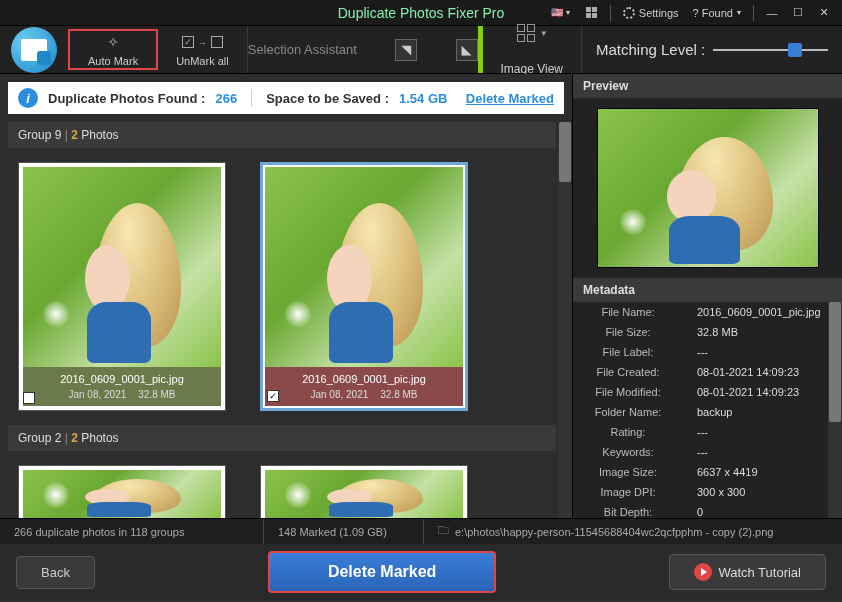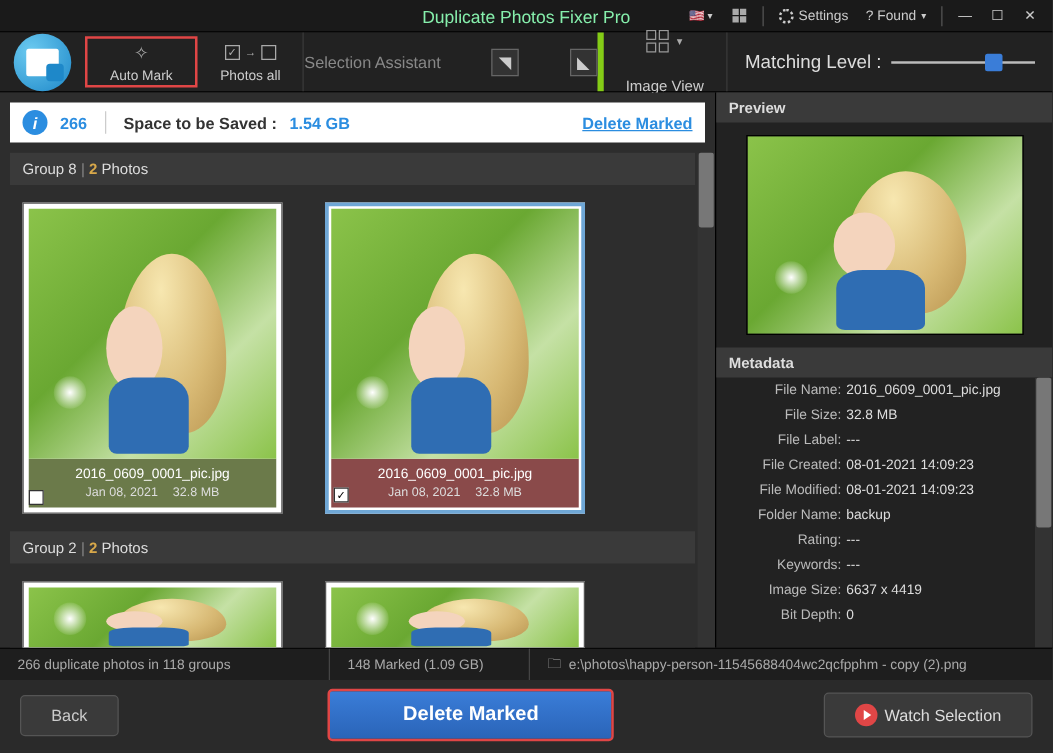--- a/index.html
+++ b/index.html
@@ -56,21 +56,21 @@
 .panel-hdr{background:#3a3a3a;padding:5px 10px;font-size:12px;color:#ddd;font-weight:600}
 .preview-box{padding:10px;display:flex;justify-content:center}
 .preview-img{width:222px;height:160px;background:linear-gradient(135deg,#8bc34a 0%,#6aa832 40%,#c5e1a5 70%,#8bc34a 100%);border:1px solid #000;position:relative;overflow:hidden}
 .child{position:absolute;left:26%;top:18%;width:54%;height:80%}
 .child .hair{position:absolute;top:0;left:18%;width:82%;height:90%;background:radial-gradient(ellipse at 40% 20%,#f7e7b0,#d7b873 60%,#b8944f);border-radius:50% 50% 40% 40%/60% 60% 40% 40%}
 .child .face{position:absolute;top:26%;left:10%;width:42%;height:42%;background:#f4d4bd;border-radius:50%}
 .child .dress{position:absolute;bottom:0;left:12%;width:60%;height:38%;background:#2f6db3;border-radius:30% 30% 10% 10%}
 .dandelion{position:absolute;left:10%;bottom:20%;width:26px;height:26px;background:radial-gradient(circle,#fff,rgba(255,255,255,.1) 70%);border-radius:50%}
 .meta-list{flex:1;overflow:hidden;position:relative}
 .meta-row{display:flex;padding:4px 10px;font-size:11px}
-.meta-k{width:90px;text-align:right;color:#bbb;margin-right:4px}
+.meta-k{width:90px;text-align:center;color:#bbb;margin-right:24px}
 .meta-v{color:#ddd}
 .statusbar{height:26px;background:#1e1e1e;display:flex;align-items:center;font-size:11px;color:#aaa;border-top:1px solid #000}
 .statusbar>div{padding:0 14px;border-right:1px solid #444;height:100%;display:flex;align-items:center;gap:6px}
 .footer{height:56px;background:#2a2a2a;display:flex;align-items:center;padding:0 16px;justify-content:space-between}
 .btn{padding:8px 24px;border-radius:4px;font-size:13px;cursor:pointer;display:flex;align-items:center;gap:6px}
 .btn-back{background:#3a3a3a;border:1px solid #555;color:#ccc}
 .btn-delete{background:linear-gradient(#3a7dd8,#2a64b8);border:2px solid #e04646;color:#fff;font-size:16px;font-weight:600;padding:10px 58px}
 .btn-watch{background:#3a3a3a;border:1px solid #555;color:#ddd}
 .play-ico{width:18px;height:18px;border-radius:50%;background:#e04646;display:flex;align-items:center;justify-content:center}
 .play-ico:after{content:"";border-left:6px solid #fff;border-top:4px solid transparent;border-bottom:4px solid transparent;margin-left:2px}
@@ -124,21 +124,21 @@
   <div class="tbitem auto-mark">
     <div class="ico">✧</div>
     <div class="lbl">Auto Mark</div>
   </div>
   <div class="tbitem">
     <div class="ico unmark-ico">
         <span class="b1">✓</span>
         <span class="arrow">→</span>
         <span class="b1"></span>
       </div>
-    <div class="lbl">Photos all</div>
+    <div class="lbl">UnMark all</div>
   </div>
   <div class="sel-assist">
     <span>Selection Assistant</span>
     <div class="sa-btn">◥</div>
     <div class="sa-btn">◣</div>
   </div>
   <div class="image-view">
     <div style="display:flex;align-items:center;gap:6px">
         <div class="iv-ico">
           <span></span>
@@ -155,29 +155,30 @@
     <div class="slider">
         <div class="slider-thumb"></div>
       </div>
   </div>
 </div>
 
 <div class="main">
   <div class="left">
     <div class="infobar">
       <div class="info-i">i</div>
+      <span class="info-label">Duplicate Photos Found :</span>
       <span class="info-val">266</span>
       <div class="info-sep"></div>
       <span class="info-label">Space to be Saved :</span>
       <span class="info-val">1.54 GB</span>
       <span class="delete-marked-link">Delete Marked</span>
     </div>
     <div class="groups">
       <div class="groups-inner" id="groups-inner">
-          <div class="group-hdr"><span>Group 8</span> <span style="color:#888">|</span> <span class="cnt">2</span> <span>Photos</span></div>
+          <div class="group-hdr"><span>Group 9</span> <span style="color:#888">|</span> <span class="cnt">2</span> <span>Photos</span></div>
           <div class="group-body">
             <div class="thumb">
               <div class="thumb-img" style="">
                 <div class="child">
                   <div class="hair"></div>
                   <div class="face"></div>
                   <div class="dress"></div>
                 </div>
                 <div class="dandelion"></div>
               </div>
@@ -282,20 +283,24 @@
         </div>
         <div class="meta-row">
           <div class="meta-k">Keywords:</div>
           <div class="meta-v">---</div>
         </div>
         <div class="meta-row">
           <div class="meta-k">Image Size:</div>
           <div class="meta-v">6637 x 4419</div>
         </div>
         <div class="meta-row">
+          <div class="meta-k">Image DPI:</div>
+          <div class="meta-v">300 x 300</div>
+        </div>
+        <div class="meta-row">
           <div class="meta-k">Bit Depth:</div>
           <div class="meta-v">0</div>
         </div>
         <div class="scrollbar-v" style="height:100%">
           <div class="scroll-thumb-v" style="height:120px"></div>
         </div>
     </div>
   </div>
 </div>
 
@@ -306,15 +311,15 @@
       <span>🗀</span>
       <span>e:\photos\happy-person-11545688404wc2qcfpphm - copy (2).png</span>
     </div>
 </div>
 
 <div class="footer">
   <div class="btn btn-back">Back</div>
   <div class="btn btn-delete">Delete Marked</div>
   <div class="btn btn-watch">
     <span class="play-ico"></span>
-    <span>Watch Selection</span>
+    <span>Watch Tutorial</span>
   </div>
 </div>
 
 </body></html>

